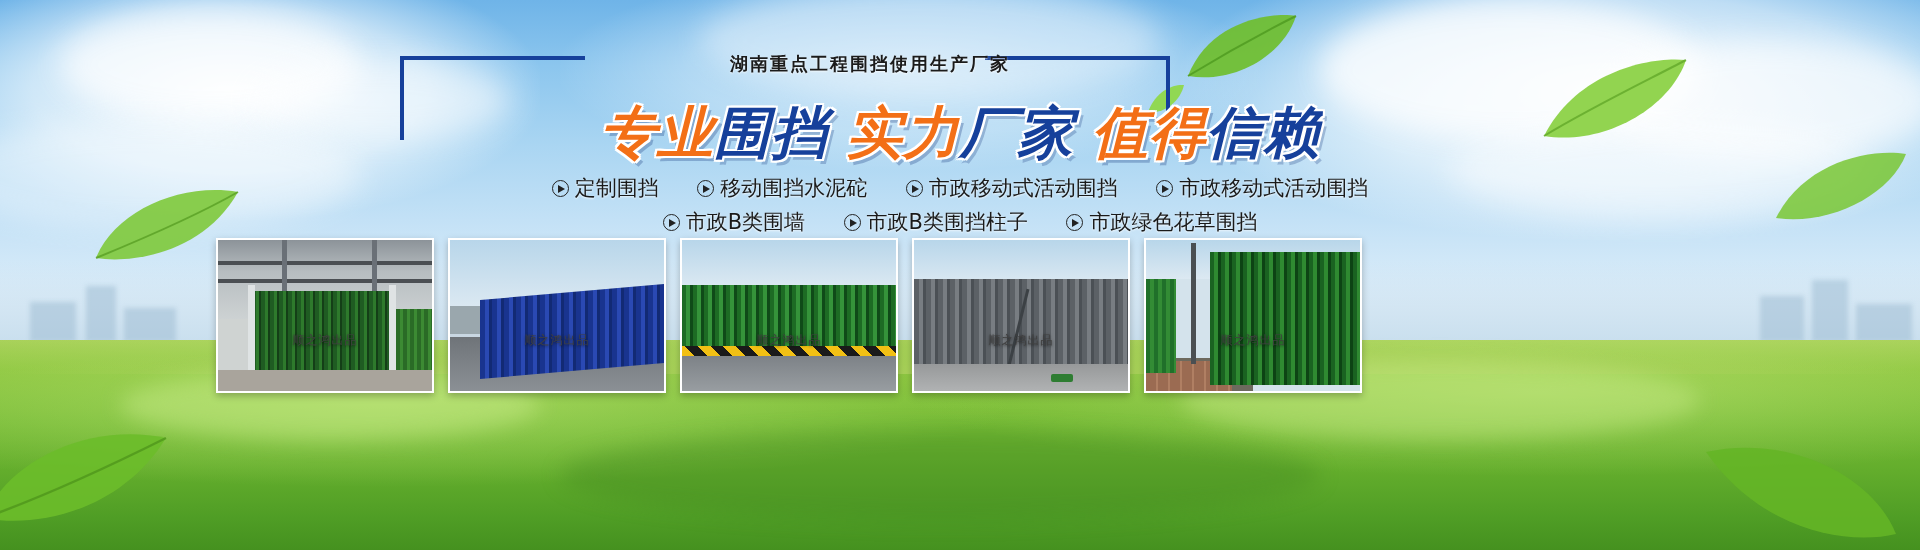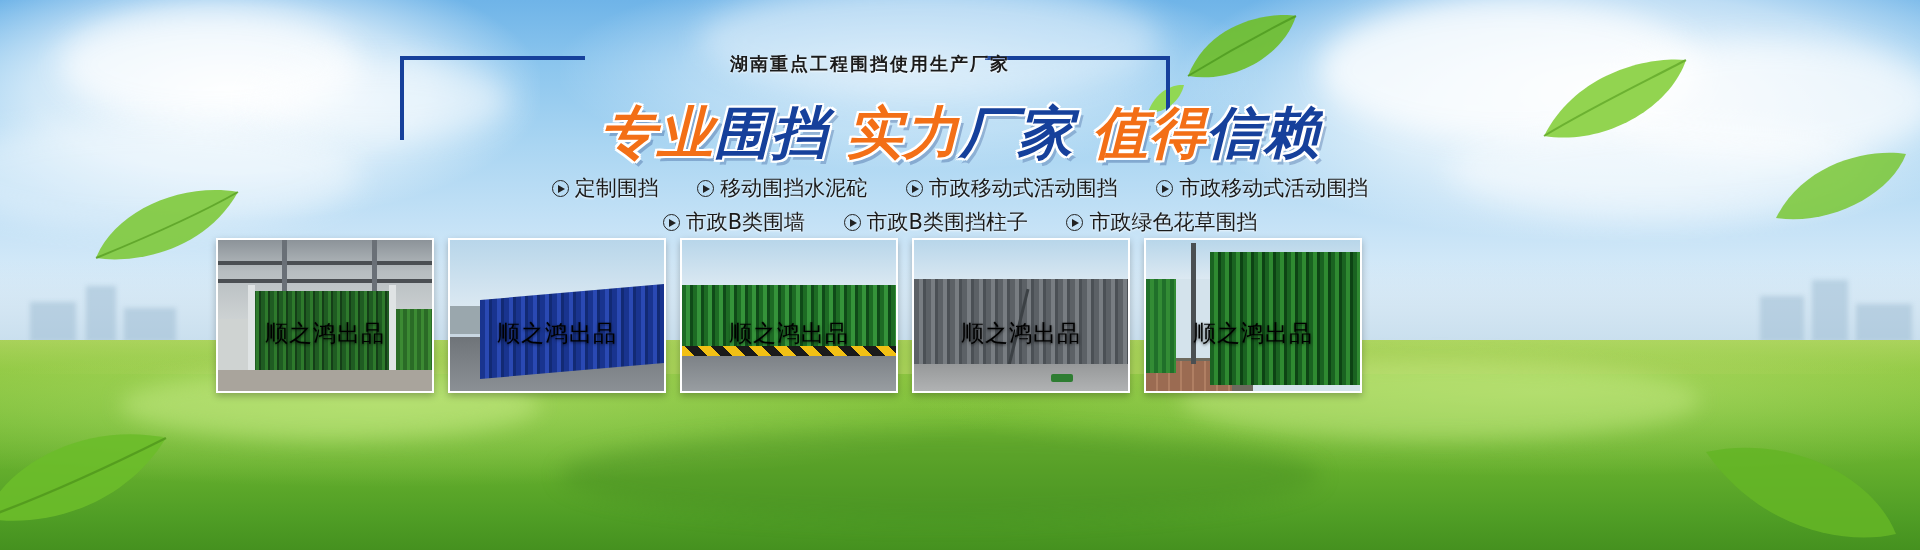--- a/index.html
+++ b/index.html
@@ -82,21 +82,21 @@
   .feat .bullet::after { content:""; position:absolute; left:5px; top:3.5px;
                   border-left:7px solid #222; border-top:4.5px solid transparent;
                   border-bottom:4.5px solid transparent; }
 
   
   #photos { position:absolute; left:216px; top:238px; width:1490px; height:155px;
             display:flex; gap:14px; }
   .photo { position:relative; width:218px; height:155px; overflow:hidden;
            border:2px solid #fff; box-shadow:0 3px 7px rgba(0,0,0,.25); }
   .photo .wm { position:absolute; left:0; right:0; bottom:42px; text-align:center;
-               color:#000000; font-size:23px; letter-spacing:1px; font-weight:500;
+               color:#404040; font-size:12px; letter-spacing:1px; font-weight:500;
                font-family:Liberation Serif, serif;
                text-shadow:0 1px 3px rgba(0,0,0,.65); }
   .sky-bg { position:absolute; left:0; top:0; width:100%; height:46%;
             background:linear-gradient(to bottom,#b8d6ea,#dce9f2); }
 
   
   .p1 { background:#cfd3d2; }
   .p1 .roof { position:absolute; left:0; top:0; width:100%; height:52%;
       background:linear-gradient(to bottom,#8c9399,#b7bdc0 40%,#cdd2d3); }
   .p1 .beam { position:absolute; background:#4b4f53; height:4px; left:0; width:100%; }

